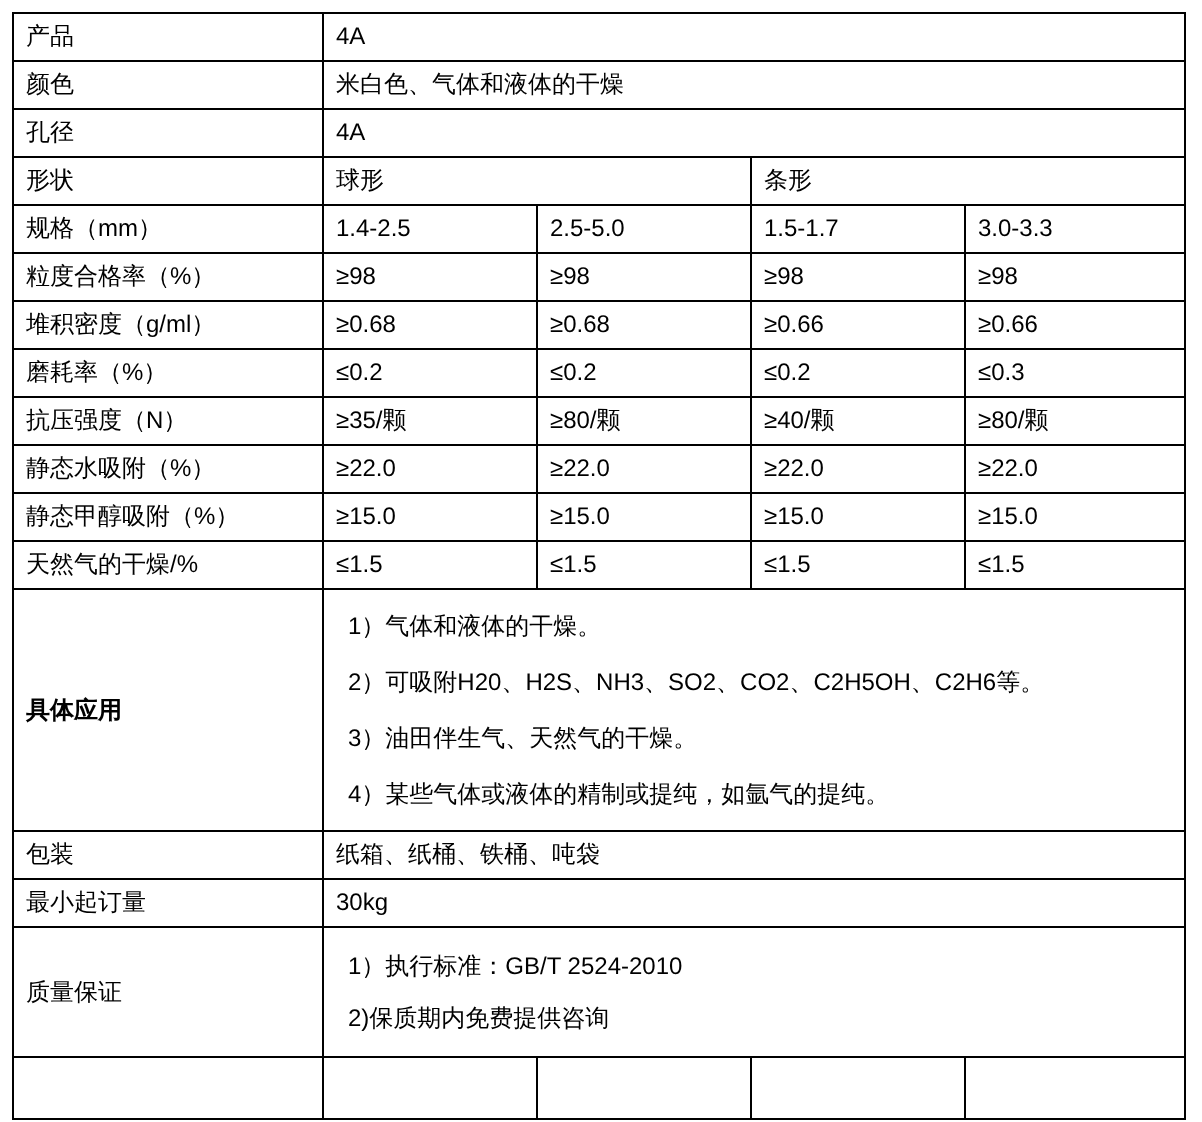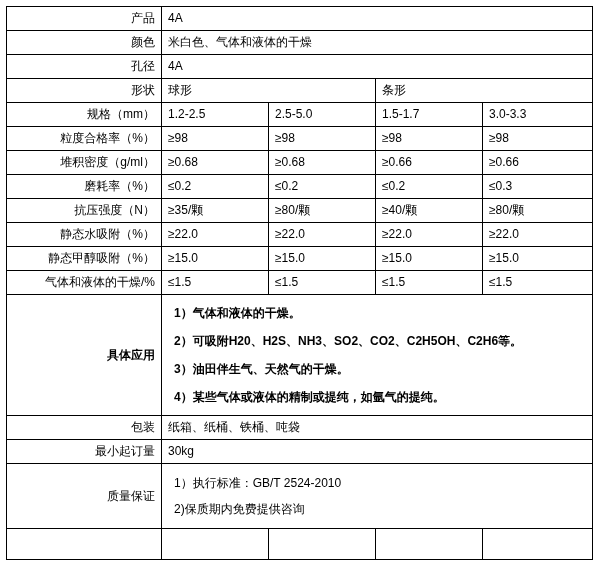--- a/index.html
+++ b/index.html
@@ -32,36 +32,34 @@
     border: 1px solid #000000;
     padding: 4px 6px;
     font-size: 12px;
     line-height: 15px;
     vertical-align: middle;
     white-space: nowrap;
     overflow: hidden;
   }
   td.label {
     width: 155px;
-    text-align: right;
   }
   td.val {
     width: 107px;
   }
   td.wide {
     
   }
   .apply-list {
     white-space: normal;
     padding: 0;
   }
   .apply-list .ln {
     padding: 6px 6px 6px 6px;
     line-height: 16px;
-    font-weight: bold;
   }
   .qa-list {
     white-space: normal;
     padding: 0;
   }
   .qa-list .ln {
     padding: 5px 6px 5px 6px;
     line-height: 16px;
   }
   .tall {
@@ -100,21 +98,21 @@
         <td class="label">孔径</td>
         <td class="wide" colspan="4">4A</td>
       </tr>
       <tr>
         <td class="label">形状</td>
         <td class="val" colspan="2">球形</td>
         <td class="val" colspan="2">条形</td>
       </tr>
       <tr>
         <td class="label">规格（mm）</td>
-        <td class="val">1.2-2.5</td>
+        <td class="val">1.4-2.5</td>
         <td class="val">2.5-5.0</td>
         <td class="val">1.5-1.7</td>
         <td class="val">3.0-3.3</td>
       </tr>
       <tr>
         <td class="label">粒度合格率（%）</td>
         <td class="val">≥98</td>
         <td class="val">≥98</td>
         <td class="val">≥98</td>
         <td class="val">≥98</td>
@@ -148,21 +146,21 @@
         <td class="val">≥22.0</td>
       </tr>
       <tr>
         <td class="label">静态甲醇吸附（%）</td>
         <td class="val">≥15.0</td>
         <td class="val">≥15.0</td>
         <td class="val">≥15.0</td>
         <td class="val">≥15.0</td>
       </tr>
       <tr>
-        <td class="label">气体和液体的干燥/%</td>
+        <td class="label">天然气的干燥/%</td>
         <td class="val">≤1.5</td>
         <td class="val">≤1.5</td>
         <td class="val">≤1.5</td>
         <td class="val">≤1.5</td>
       </tr>
       <tr>
         <td class="label tall">具体应用</td>
         <td class="apply-list" colspan="4">
           <div class="ln">1）气体和液体的干燥。</div>
           <div class="ln">2）可吸附H20、H2S、NH3、SO2、CO2、C2H5OH、C2H6等。</div>

